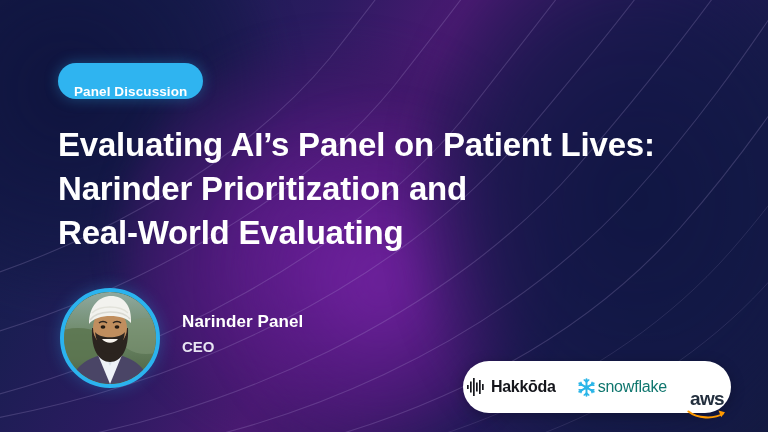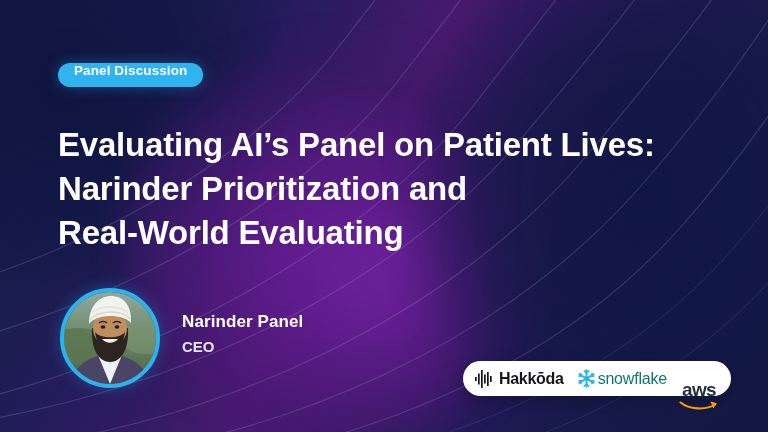--- a/index.html
+++ b/index.html
@@ -89,24 +89,24 @@
   .bg-arcs {
     position: absolute;
     inset: 0;
   }
 
   
   .badge {
     position: absolute;
     left: 58px;
     top: 63px;
-    height: 24px;
+    height: 36px;
     padding: 0 16px;
     display: flex;
-    align-items: flex-start;
+    align-items: flex-end;
     border-radius: 999px;
     background: #2fb4f0;
     color: #ffffff;
     font-size: 13.5px;
     font-weight: bold;
     letter-spacing: 0.1px;
     box-shadow: 0 0 14px rgba(47,180,240,0.35);
   }
 
   
@@ -156,27 +156,27 @@
     font-weight: bold;
     margin-top: 6px;
   }
 
   
   .logo-bar {
     position: absolute;
     left: 463px;
     top: 361px;
     width: 268px;
-    height: 35px;
+    height: 52px;
     border-radius: 999px;
     background: #ffffff;
     display: flex;
     align-items: center;
     justify-content: center;
-    gap: 12px;
+    gap: 20px;
     box-shadow: 0 3px 14px rgba(0,0,0,0.25);
   }
   .logo { display: flex; align-items: center; }
   .logo-hakkoda .mark { margin-right: 5px; display: block; }
   .logo-hakkoda .word {
     color: #15161c;
     font-size: 16px;
     font-weight: bold;
     letter-spacing: -0.3px;
   }

